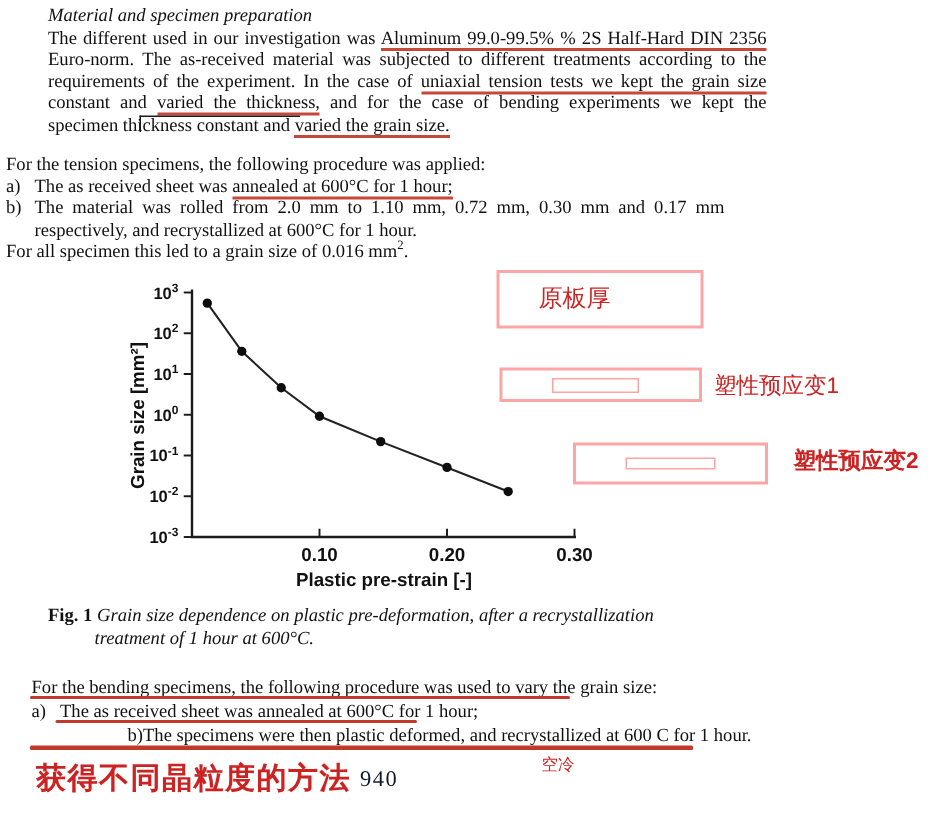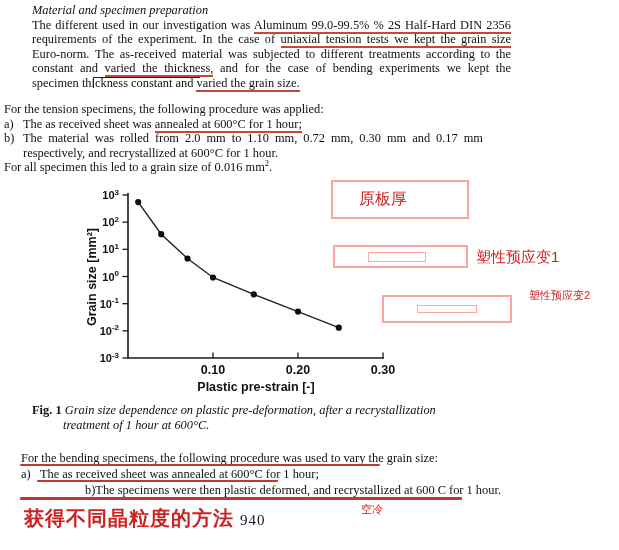--- a/index.html
+++ b/index.html
@@ -32,22 +32,22 @@
   .pt{fill:#0d0d0d;}
   .tlabel{font-family:"Liberation Sans", sans-serif;font-weight:bold;fill:#111;}
 </style>
 </head>
 <body>
 
 <div class="abs" style="left:32px;top:3px;width:479px;">
   <div class="doc-line heading">Material and specimen preparation</div>
   <div id="para1">
       <div class="doc-line just"><span>The different used in our investigation was </span><span class="rul">Aluminum 99.0-99.5% % 2S Half-Hard DIN 2356</span></div>
+      <div class="doc-line just"><span>Euro-norm. The as-received material was subjected to different treatments according to the</span></div>
       <div class="doc-line just"><span>requirements of the experiment. In the case of </span><span class="rul">uniaxial tension tests we kept the grain size</span></div>
-      <div class="doc-line just"><span>Euro-norm. The as-received material was subjected to different treatments according to the</span></div>
       <div class="doc-line just"><span>constant and </span><span class="rul">varied the thickness,</span><span> and for the case of bending experiments we kept the</span></div>
       <div class="doc-line"><span>specimen thickness constant and </span><span class="rul">varied the grain size.</span></div>
     </div>
 </div>
 
 <div class="blackmark" style="left:93px;top:76.5px;width:107px;height:1.4px;"></div>
 <div class="blackmark" style="left:93px;top:76.5px;width:1.4px;height:11px;"></div>
 
 <div class="abs" style="left:4px;top:102px;width:479px;">
   <div class="doc-line">For the tension specimens, the following procedure was applied:</div>
@@ -98,21 +98,21 @@
 </div>
 
 <div class="redbox" style="left:333px;top:245px;width:135px;height:23px;">
   <div class="redbox thin" style="left:33px;top:5px;width:58px;height:10px;"></div>
 </div>
 <div class="zh" style="left:476px;top:248px;font-size:15px;">塑性预应变1</div>
 
 <div class="redbox" style="left:382px;top:295px;width:130px;height:28px;">
   <div class="redbox thin" style="left:33px;top:8px;width:60px;height:8px;"></div>
 </div>
-<div class="zh" style="left:529px;top:288px;font-size:11px;">塑性预应变2</div>
+<div class="zh" style="left:529px;top:298px;font-size:15px;font-weight:bold;">塑性预应变2</div>
 
 <div class="cap" style="left:32px;top:403px;">
   <span class="figb">Fig. 1</span>
   <i>Grain size dependence on plastic pre-deformation, after a recrystallization</i>
 </div>
 <div class="cap" style="left:63px;top:418px;">
   <i>treatment of 1 hour at 600°C.</i>
 </div>
 
 <div class="abs" style="left:21px;top:451px;width:480px;">

